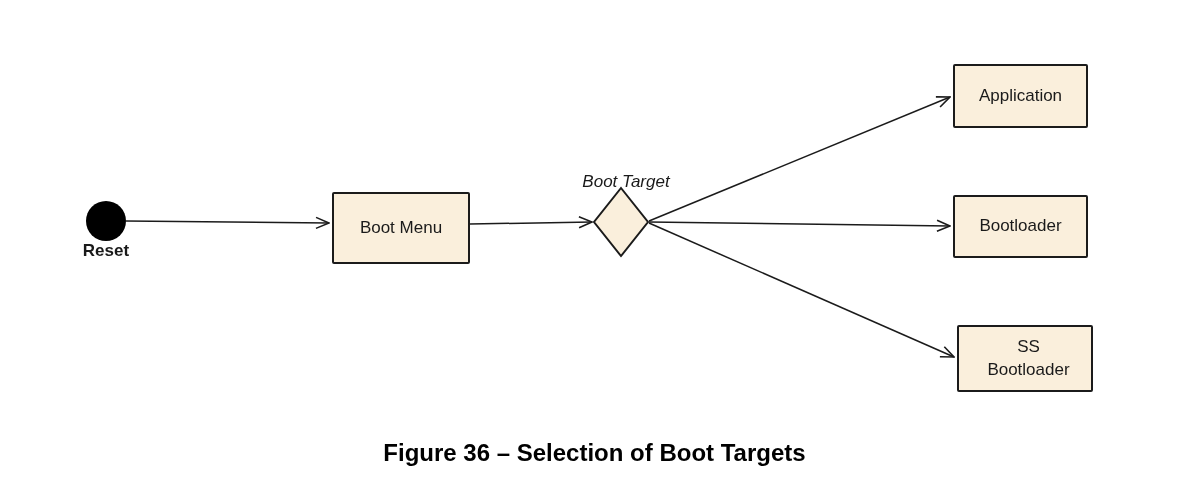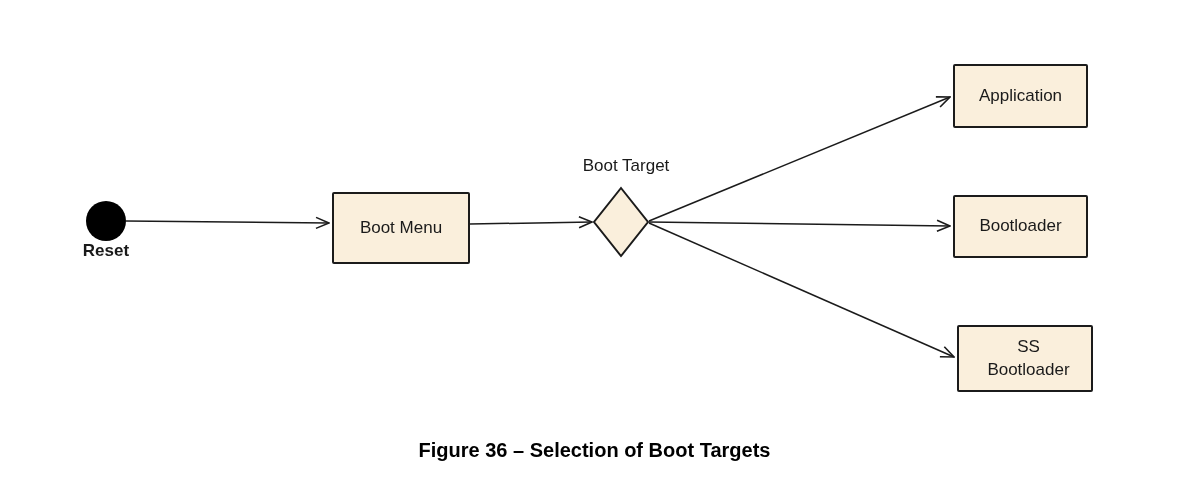--- a/index.html
+++ b/index.html
@@ -42,29 +42,29 @@
   #node-bootloader    { left: 953px; top: 195px; width: 135px; height: 63px; }
   #node-ss-bootloader { left: 957px; top: 325px; width: 136px; height: 67px; padding-left: 7px; }
 
   .free-label {
     position: absolute;
     font-size: 17px;
     color: #1a1a1a;
     text-align: center;
   }
   #label-reset       { left: 66px;  top: 241px; width: 80px; font-weight: bold;  }
-  #label-boot-target { left: 566px; top: 156px; width: 120px; }
+  #label-boot-target { left: 566px; top: 172px; width: 120px; font-style: italic; }
 
   .caption {
     position: absolute;
     left: 8px;
     right: 0;
     top: 439px;
     text-align: center;
-    font-size: 20px;
+    font-size: 24px;
     font-weight: bold;
     color: #000000;
   }
 </style>
 </head>
 <body>
 
 <div class="stage">
 
   <svg class="edges-layer" width="1181" height="491" viewBox="0 0 1181 491" xmlns="http://www.w3.org/2000/svg">

